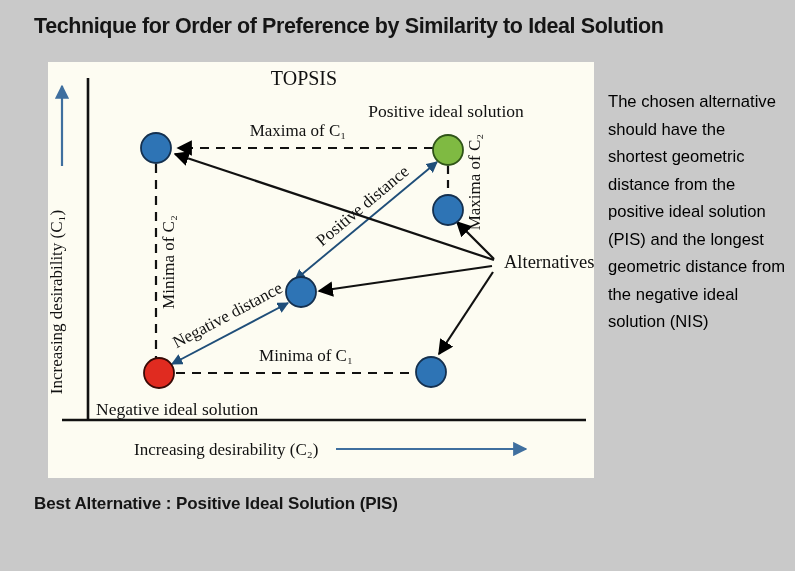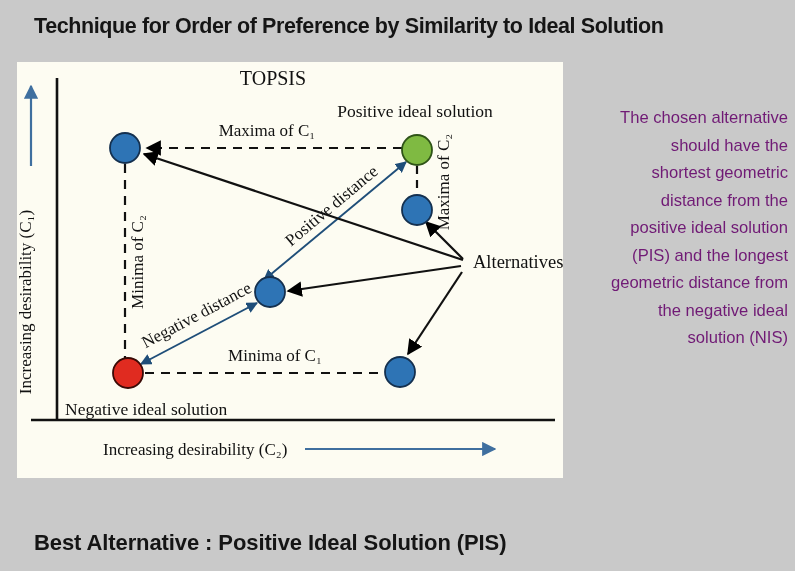--- a/index.html
+++ b/index.html
@@ -29,55 +29,53 @@
     font-family: "Liberation Sans", sans-serif;
     font-weight: bold;
     font-size: 21.5px;
     letter-spacing: -0.4px;
     color: #151515;
     white-space: nowrap;
   }
   
   #panel {
     position: absolute;
-    left: 17px;
+    left: 48px;
     top: 62px;
     width: 546px;
     height: 416px;
     background: #fdfcf2;
   }
   #panel svg {
     display: block;
   }
   .serif {
     font-family: "Liberation Serif", serif;
   }
   
   #side-text {
     position: absolute;
     left: 608px;
-    top: 104px;
+    top: 88px;
     width: 180px;
     font-family: "Liberation Sans", sans-serif;
     font-size: 16.6px;
     line-height: 27.5px;
-    color: #701a75;
-    text-align: right;
+    color: #000000;
   }
   
   .caption {
     position: absolute;
     left: 34px;
     font-family: "Liberation Sans", sans-serif;
     font-weight: bold;
-    font-size: 22px;
+    font-size: 17px;
     letter-spacing: -0.1px;
     color: #151515;
     white-space: nowrap;
-    margin-top: 36px;
   }
   #caption-best { top: 494px; }
   #caption-worst { top: 530px; }
 </style>
 </head>
 <body>
 
 <div id="root">
 
   <div id="title">Technique for Order of Preference by Similarity to Ideal Solution</div>

